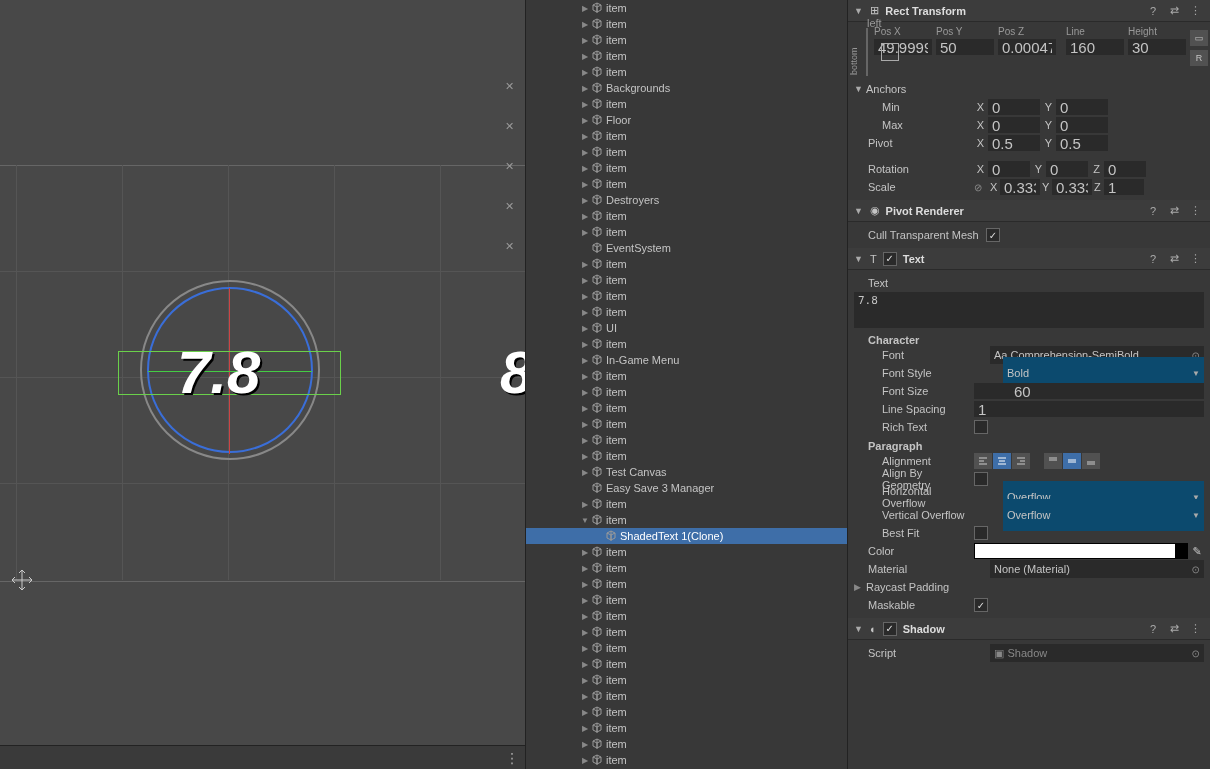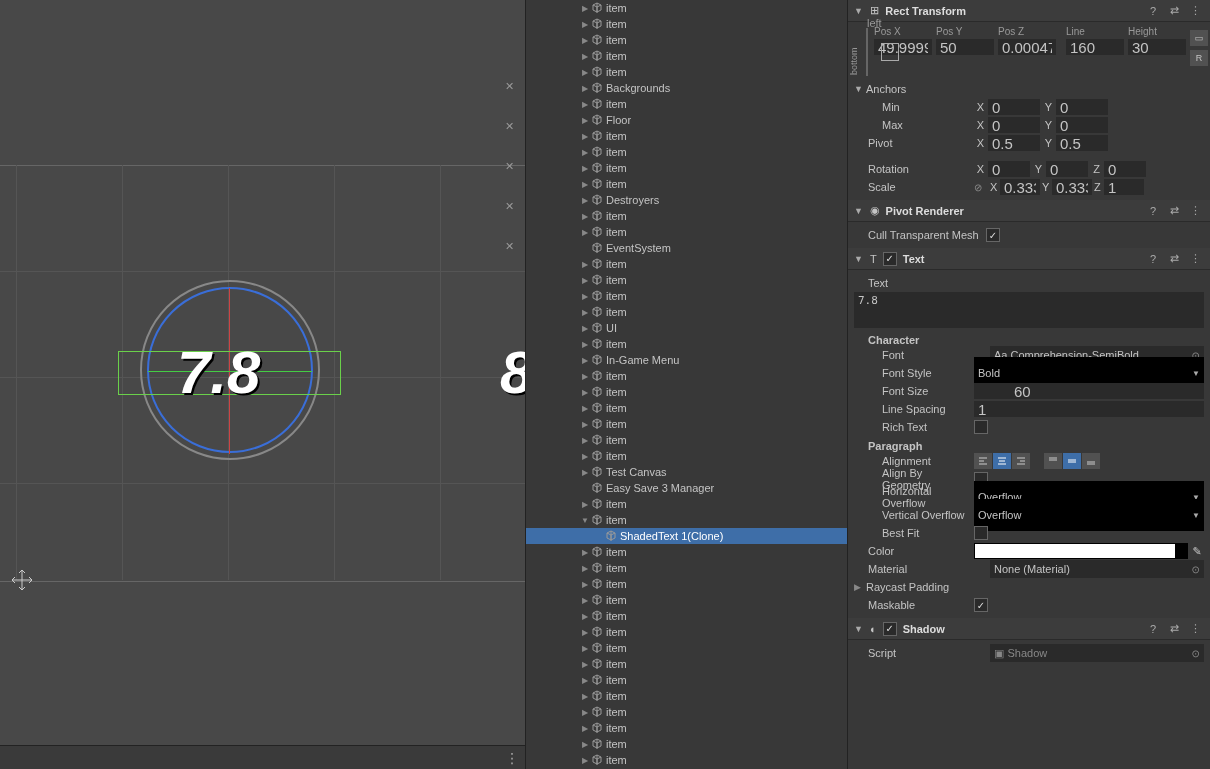--- a/index.html
+++ b/index.html
@@ -164,29 +164,30 @@
   background: #2a2a2a;
   border: none;
   color: #c4c4c4;
   height: 36px;
   padding: 2px 4px;
   font-size: 11px;
   width: 100%;
   resize: none;
 }
 .dropdown {
-  background: #000000;
+  background: #0c4a6e;
   border: none;
   color: #c4c4c4;
   height: 18px;
   padding: 16px 4px;
   font-size: 11px;
   flex: 1;
   display:flex; align-items:center; justify-content:space-between;
   cursor:pointer;
+  margin-left:29px;
 }
 .dropdown .dd-arrow { font-size:8px; color:#aaa; }
 .objfield {
   background: #2a2a2a;
   border: none;
   color: #c4c4c4;
   height: 18px;
   padding: 0 4px;
   font-size: 11px;
   flex: 1;

